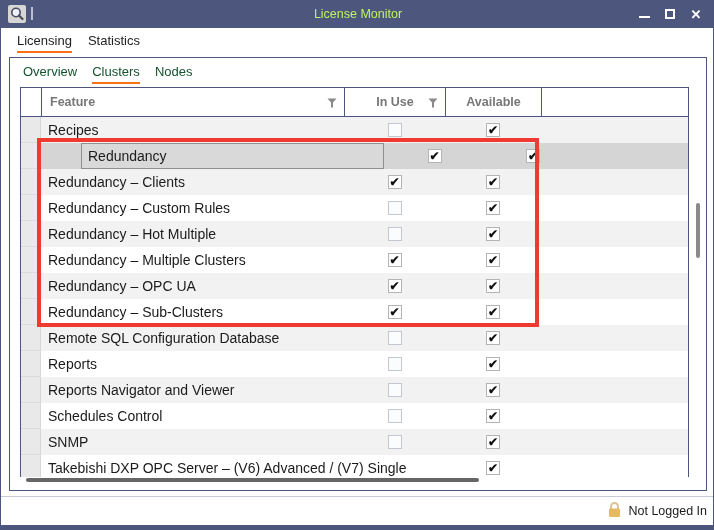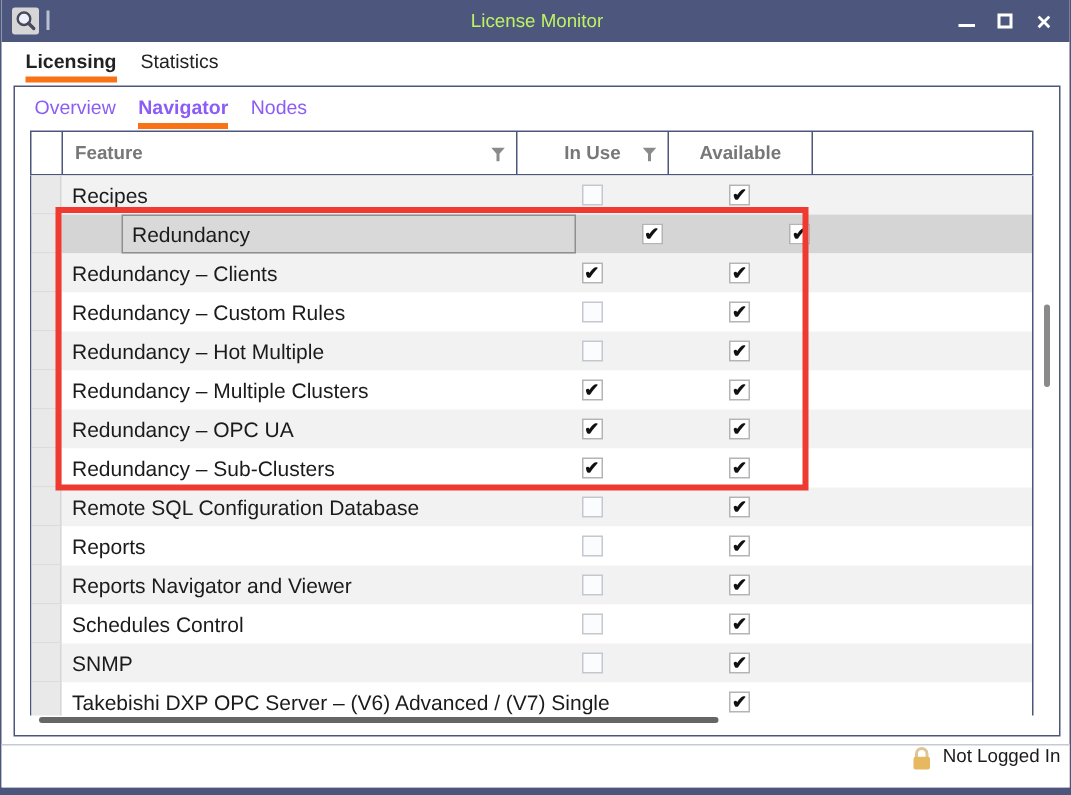--- a/index.html
+++ b/index.html
@@ -17,24 +17,24 @@
   .title-text{position:absolute;left:0;top:0;width:100%;height:28px;line-height:28px;
     text-align:center;color:#bef264;font-size:12.5px;}
   .winbtn{position:absolute;top:0;width:26px;height:28px;display:flex;align-items:center;justify-content:center;cursor:pointer;}
   .btn-min{right:58px;} .btn-max{right:32px;} .btn-close{right:6px;}
   .glyph-min{width:11px;height:2px;background:#fff;margin-top:6px;}
   .glyph-max{width:10px;height:10px;border:2px solid #fff;}
   .glyph-close{color:#fff;font-size:13px;font-weight:bold;line-height:1;}
   
   .tabbar{position:absolute;left:16px;top:33px;display:flex;gap:16px;font-size:13px;color:#222;}
   .tab{cursor:pointer;padding-bottom:3px;}
-  .tab.active{font-weight:bold;border-bottom:4px solid #f97316;}
+  .tab.active{font-weight:normal;border-bottom:2px solid #f97316;}
   
   .groupbox{position:absolute;left:8px;top:57px;width:698px;height:434px;border:1px solid #4c567c;background:#fff;}
-  .subtabbar{position:absolute;left:13px;top:6px;display:flex;gap:15px;font-size:13px;color:#8b5cf6;}
+  .subtabbar{position:absolute;left:13px;top:6px;display:flex;gap:15px;font-size:13px;color:#14532d;}
   
   .table{position:absolute;left:10px;top:29px;width:670px;height:396px;}
   .thead{position:absolute;left:0;top:0;width:669px;height:30px;display:flex;
     border:1px solid #4c567c;background:#fff;}
   .hcell{position:relative;height:28px;border-right:1px solid #4c567c;
     display:flex;align-items:center;color:#777;font-size:12.5px;font-weight:600;}
   .hc-rh{width:21px;} .hc-feature{width:303px;padding-left:8px;}
   .hc-inuse{width:101px;justify-content:center;} .hc-avail{width:96px;justify-content:center;}
   .hc-rest{flex:1;border-right:none;}
   .funnel{position:absolute;right:7px;top:9px;}
@@ -54,21 +54,21 @@
     align-items:center;justify-content:center;font-size:12px;font-weight:bold;color:#111;line-height:1;}
   .cb.checked{background:#fff;border-color:#b4b4b4;}
   
   .vthumb{position:absolute;left:686px;top:145px;width:4px;height:55px;background:#8a8a8a;border-radius:2px;cursor:pointer;}
   .hthumb{position:absolute;left:16px;top:420px;width:453px;height:4px;background:#666;border-radius:2px;cursor:pointer;}
   
   .annotation{position:absolute;left:36px;top:138px;width:502px;height:189px;
     border:4px solid #ee3a31;pointer-events:none;}
   
   .statusbar{position:absolute;left:0;top:496px;width:714px;height:29px;background:#fff;
-    border-top:1px solid #c6cad6;display:flex;justify-content:flex-end;padding-right:8px;gap:6px;}
+    border-top:1px solid #c6cad6;display:flex;align-items:center;justify-content:flex-end;padding-right:8px;gap:6px;}
   .status-text{font-size:12.5px;color:#1b1b1b;}
 </style>
 </head>
 <body>
 
 <div class="window">
 
   <div class="titlebar">
     <div class="app-icon">
       <svg width="18" height="18" viewBox="0 0 18 18">
@@ -90,21 +90,21 @@
   </div>
 
   <div class="tabbar">
     <div class="tab active">Licensing</div>
     <div class="tab">Statistics</div>
   </div>
 
   <div class="groupbox">
     <div class="subtabbar">
       <div class="tab">Overview</div>
-      <div class="tab active">Navigator</div>
+      <div class="tab active">Clusters</div>
       <div class="tab">Nodes</div>
     </div>
 
     <div class="table">
       <div class="thead">
         <div class="hcell hc-rh"></div>
         <div class="hcell hc-feature">
           <span>Feature</span>
           <span class="funnel">
             <svg width="10" height="10" viewBox="0 0 10 10">

